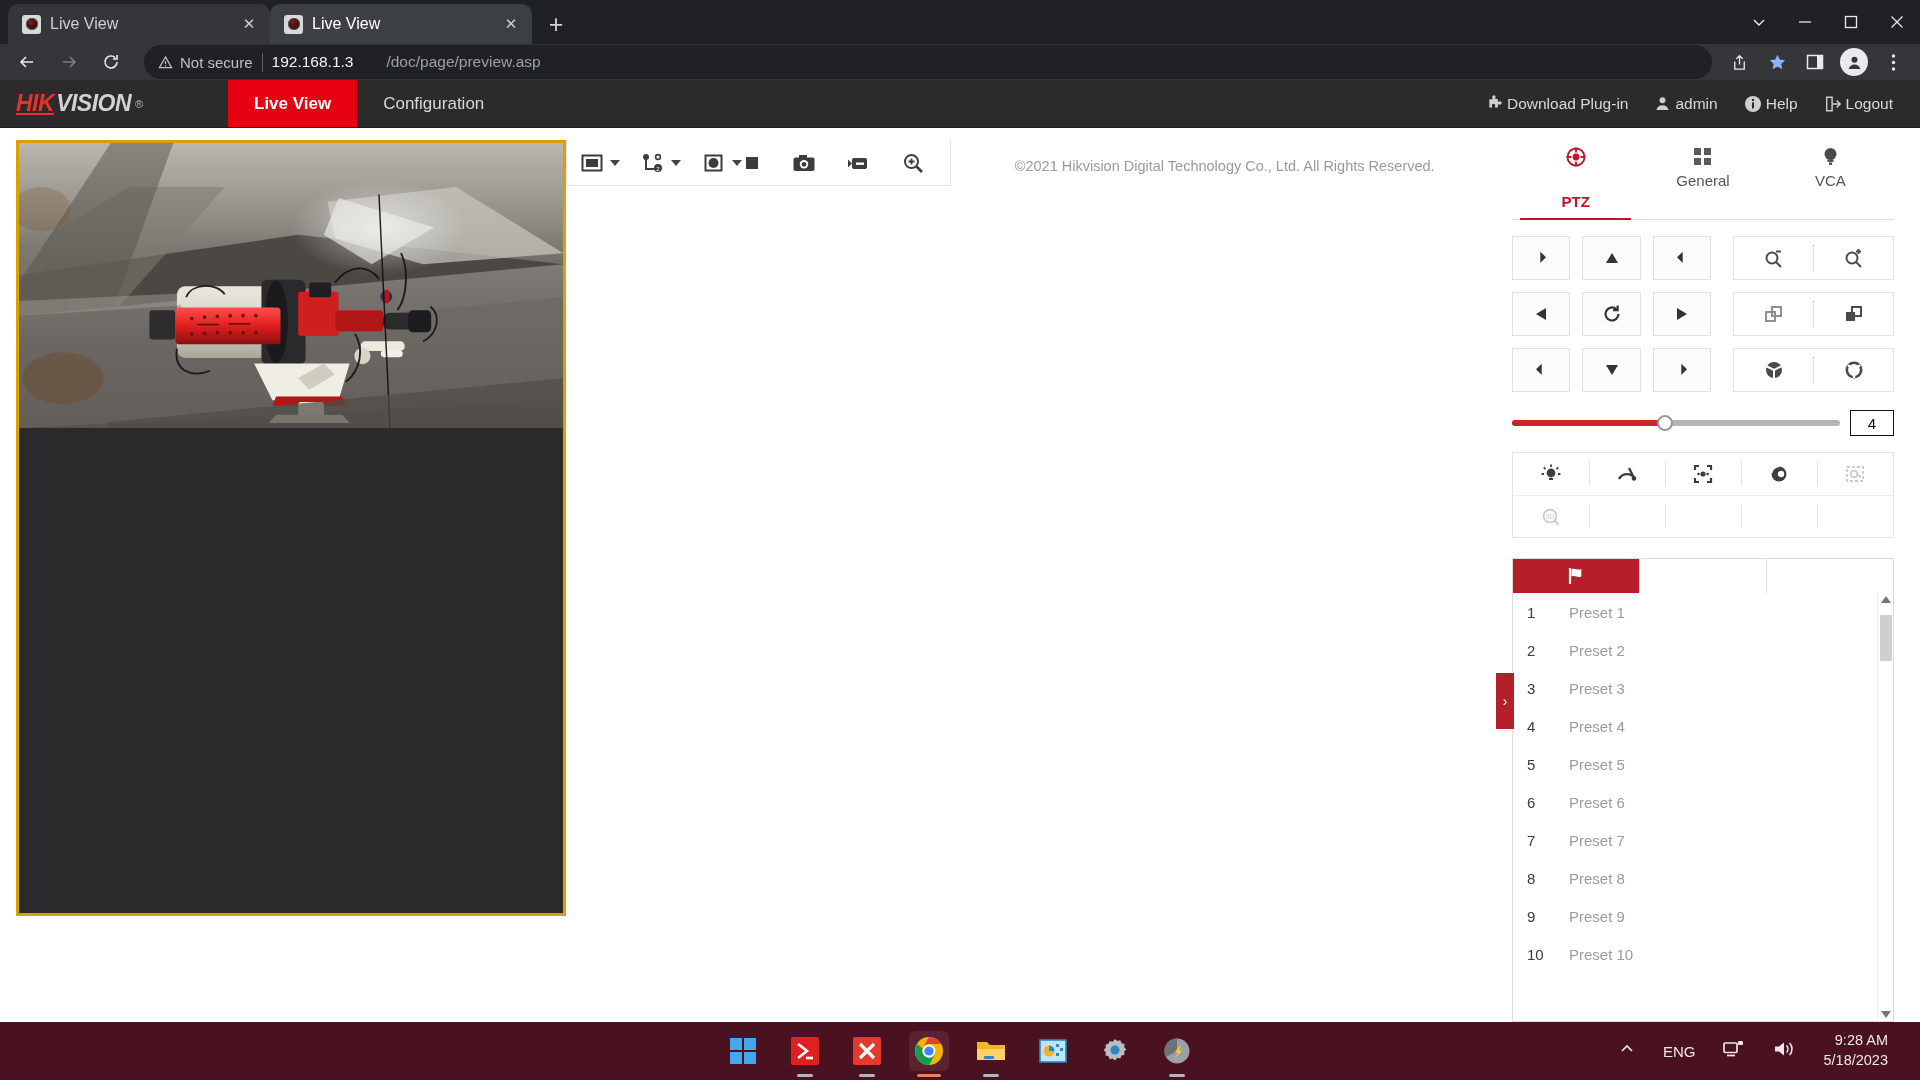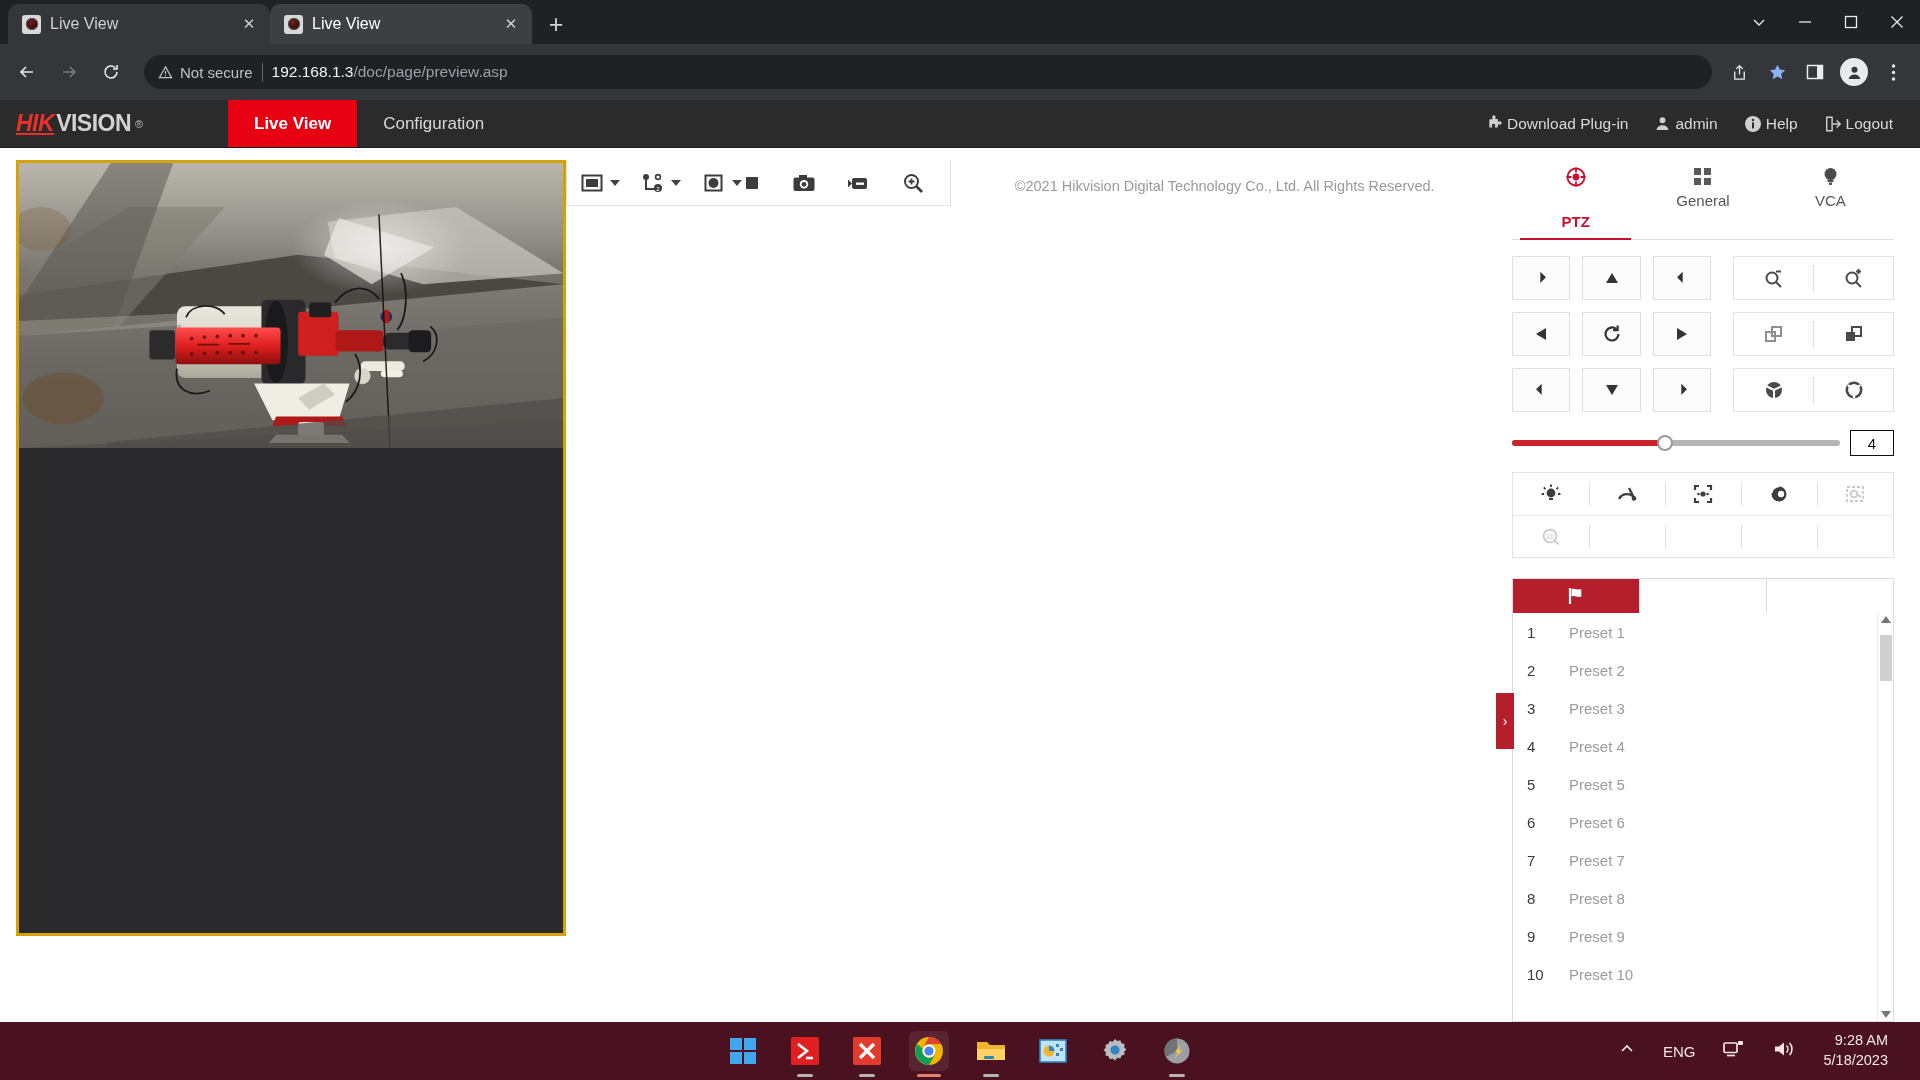--- a/index.html
+++ b/index.html
@@ -33,47 +33,47 @@
   .tab .tab-title { flex: 1; white-space: nowrap; overflow: hidden; text-overflow: ellipsis; }
   .tab .tab-close { width: 22px; height: 22px; display:flex; align-items:center; justify-content:center;
      border-radius: 50%; font-size: 15px; color:#cfd1d4; }
   .newtab { width: 34px; height: 34px; display:flex; align-items:center; justify-content:center;
      color:#cfd1d4; font-size: 25px; margin-left: 7px; margin-bottom: 3px; border-radius:50%;}
   .win-controls { position:absolute; right: 0; top: 0; height: 44px; display:flex; align-items:center; }
   .win-btn { width: 46px; height: 44px; display:flex; align-items:center; justify-content:center; color:#e8eaed; }
   .win-btn svg { display:block; }
 
   .toolbar {
-    height: 56px; background: #35363a; display: flex; align-items: center; gap: 2px; padding: 0 10px;
+    height: 36px; background: #35363a; display: flex; align-items: center; gap: 2px; padding: 0 10px;
   }
   .nav-btn { width: 34px; height: 34px; display:flex; align-items:center; justify-content:center;
      color:#e8eaed; border-radius:50%; margin-right: 6px; }
   .omnibox {
     flex: 1; height: 34px; background: #202124; border-radius: 18px; display:flex; align-items:center;
     padding: 0 14px; gap: 9px; color:#e8eaed; font-size: 15.5px; margin: 0 8px;
   }
   .omnibox .warn { display:flex; align-items:center; gap:7px; color:#bdc1c6; font-size:15px; }
   .omnibox .sep { width:1px; height:19px; background:#5f6368; }
   .omnibox .url-host { color:#f1f3f4; }
-  .omnibox .url-path { color:#9aa0a6; }
+  .omnibox .url-path { color:#9aa0a6;margin-left:33px; }
   .tb-icons { display:flex; align-items:center; gap: 4px; }
   .tb-icon { width: 34px; height: 34px; display:flex; align-items:center; justify-content:center;
      color:#e8eaed; border-radius:50%; }
   .avatar-btn { width: 28px; height: 28px; border-radius: 50%; background:#e8eaed; color:#35363a;
      display:flex; align-items:center; justify-content:center; margin: 0 4px; }
 
   
   .page { flex: 1; background: #fff; overflow: hidden; position: relative; display:flex; flex-direction:column; }
   .hik-header {
     height: 48px; background: #2b2b2b; display:flex; align-items: stretch; flex: none;
     border-bottom: 1px solid #1b1b1b;
   }
   .hik-logo { width: 228px; display:flex; align-items:center; padding-left: 16px; gap:2px; }
   .hik-logo .hik { color:#e8312a; font-size: 23px; font-style: italic; font-weight: bold; letter-spacing:-0.5px;text-decoration:underline;}
-  .hik-logo .vision { color:#d2d2d2; font-size: 23px; font-weight: bold; letter-spacing:-0.5px;}
+  .hik-logo .vision { color:#d2d2d2; font-size: 23px; font-style: italic; font-weight: bold; letter-spacing:-0.5px;}
   .hik-logo .reg { color:#b9b9b9; font-size: 11px; vertical-align: super; margin-left:2px;}
   .hik-nav { display:flex; align-items:stretch; }
   .hik-nav .item {
     padding: 0 26px; display:flex; align-items:center; color:#d8d8d8; font-size:17px;
   }
   .hik-nav .item.active { background:#e60012; color:#fff; font-weight: bold; }
   .hik-right { margin-left:auto; display:flex; align-items:center; gap: 0; padding-right: 14px; }
   .hik-right .ritem { display:flex; align-items:center; gap:4px; color:#d8d8d8; font-size:15.5px; padding: 0 13px; }
   .hik-right .ricon { display:flex; align-items:center; justify-content:center; color:#cfcfcf; }
 

